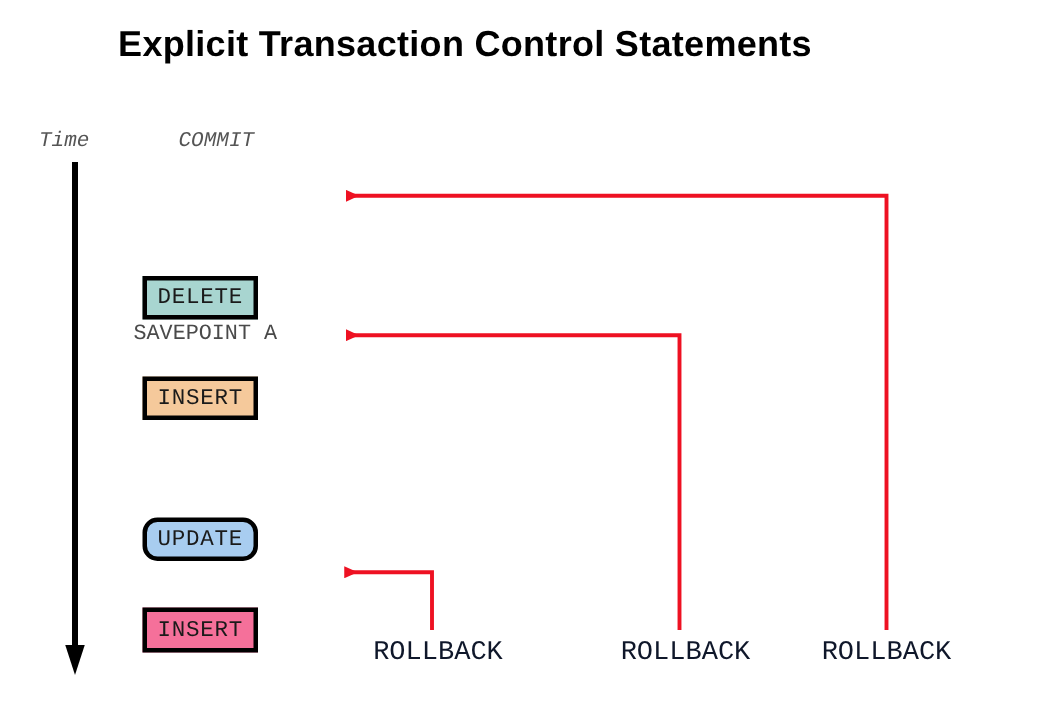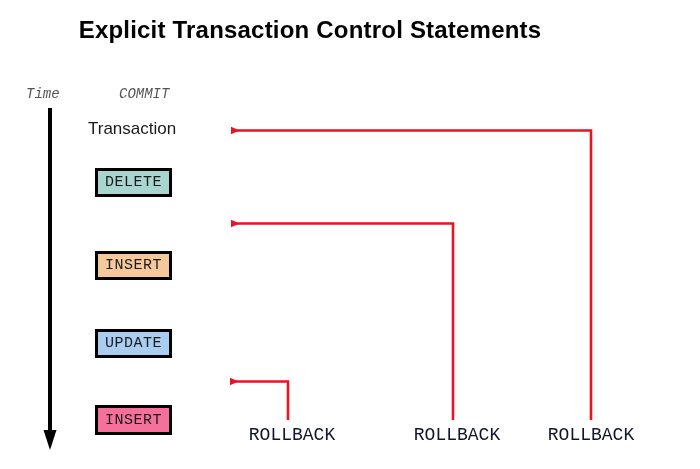--- a/index.html
+++ b/index.html
@@ -90,21 +90,21 @@
     font-size: 15px;
     color: #1a1a1a;
     display: flex;
     align-items: center;
     justify-content: center;
     letter-spacing: 0.5px;
     line-height: 1;
   }
   #box-delete { left: 95px; top: 168px; width: 77px; height: 29px; }
   #box-insert-1 { left: 95px; top: 251px; width: 77px; height: 29px; }
-  #box-update { left: 95px; top: 329px; width: 77px; height: 29px; }
+  #box-update { left: 95px; top: 345px; width: 77px; height: 29px; border-radius: 10px; }
   #box-insert-2 { left: 95px; top: 405px; width: 77px; height: 30px; }
   
   .rollback-caption {
     position: absolute;
     font-family: "Liberation Mono", monospace;
     font-size: 18px;
     color: #0f172a;
     white-space: nowrap;
     text-align: center;
     line-height: 1.45;
@@ -131,24 +131,24 @@
   <div id="title">Explicit Transaction Control Statements</div>
 
   <div id="time-label">Time</div>
   <svg id="time-axis" viewBox="0 0 30 348" xmlns="http://www.w3.org/2000/svg">
     <line x1="14" y1="4" x2="14" y2="332" stroke="#000000" stroke-width="4"></line>
     <polygon points="14,346 7.5,326 20.5,326" fill="#000000"></polygon>
   </svg>
 
   <div id="commit-label">COMMIT</div>
 
-  <div id="transaction-label">Transaction</div>
 
-  <div class="stmt-box" id="box-delete" style="background:#a8d5d0;">DELETE</div>
+  <div class="stmt-box" id="box-delete" style="background:#a8d5d0;margin-top:16px;">DELETE</div>
 
+  <div class="savepoint-label" id="savepoint-a">SAVEPOINT A</div>
 
   <div class="stmt-box" id="box-insert-1" style="background:#f5c99b;">INSERT</div>
 
   <div class="stmt-box" id="box-update" style="background:#a8cdf0;">UPDATE</div>
 
 
   <div class="stmt-box" id="box-insert-2" style="background:#f5709a;">INSERT</div>
 
   <svg id="arrows" viewBox="0 0 700 469" xmlns="http://www.w3.org/2000/svg">
     <defs>

